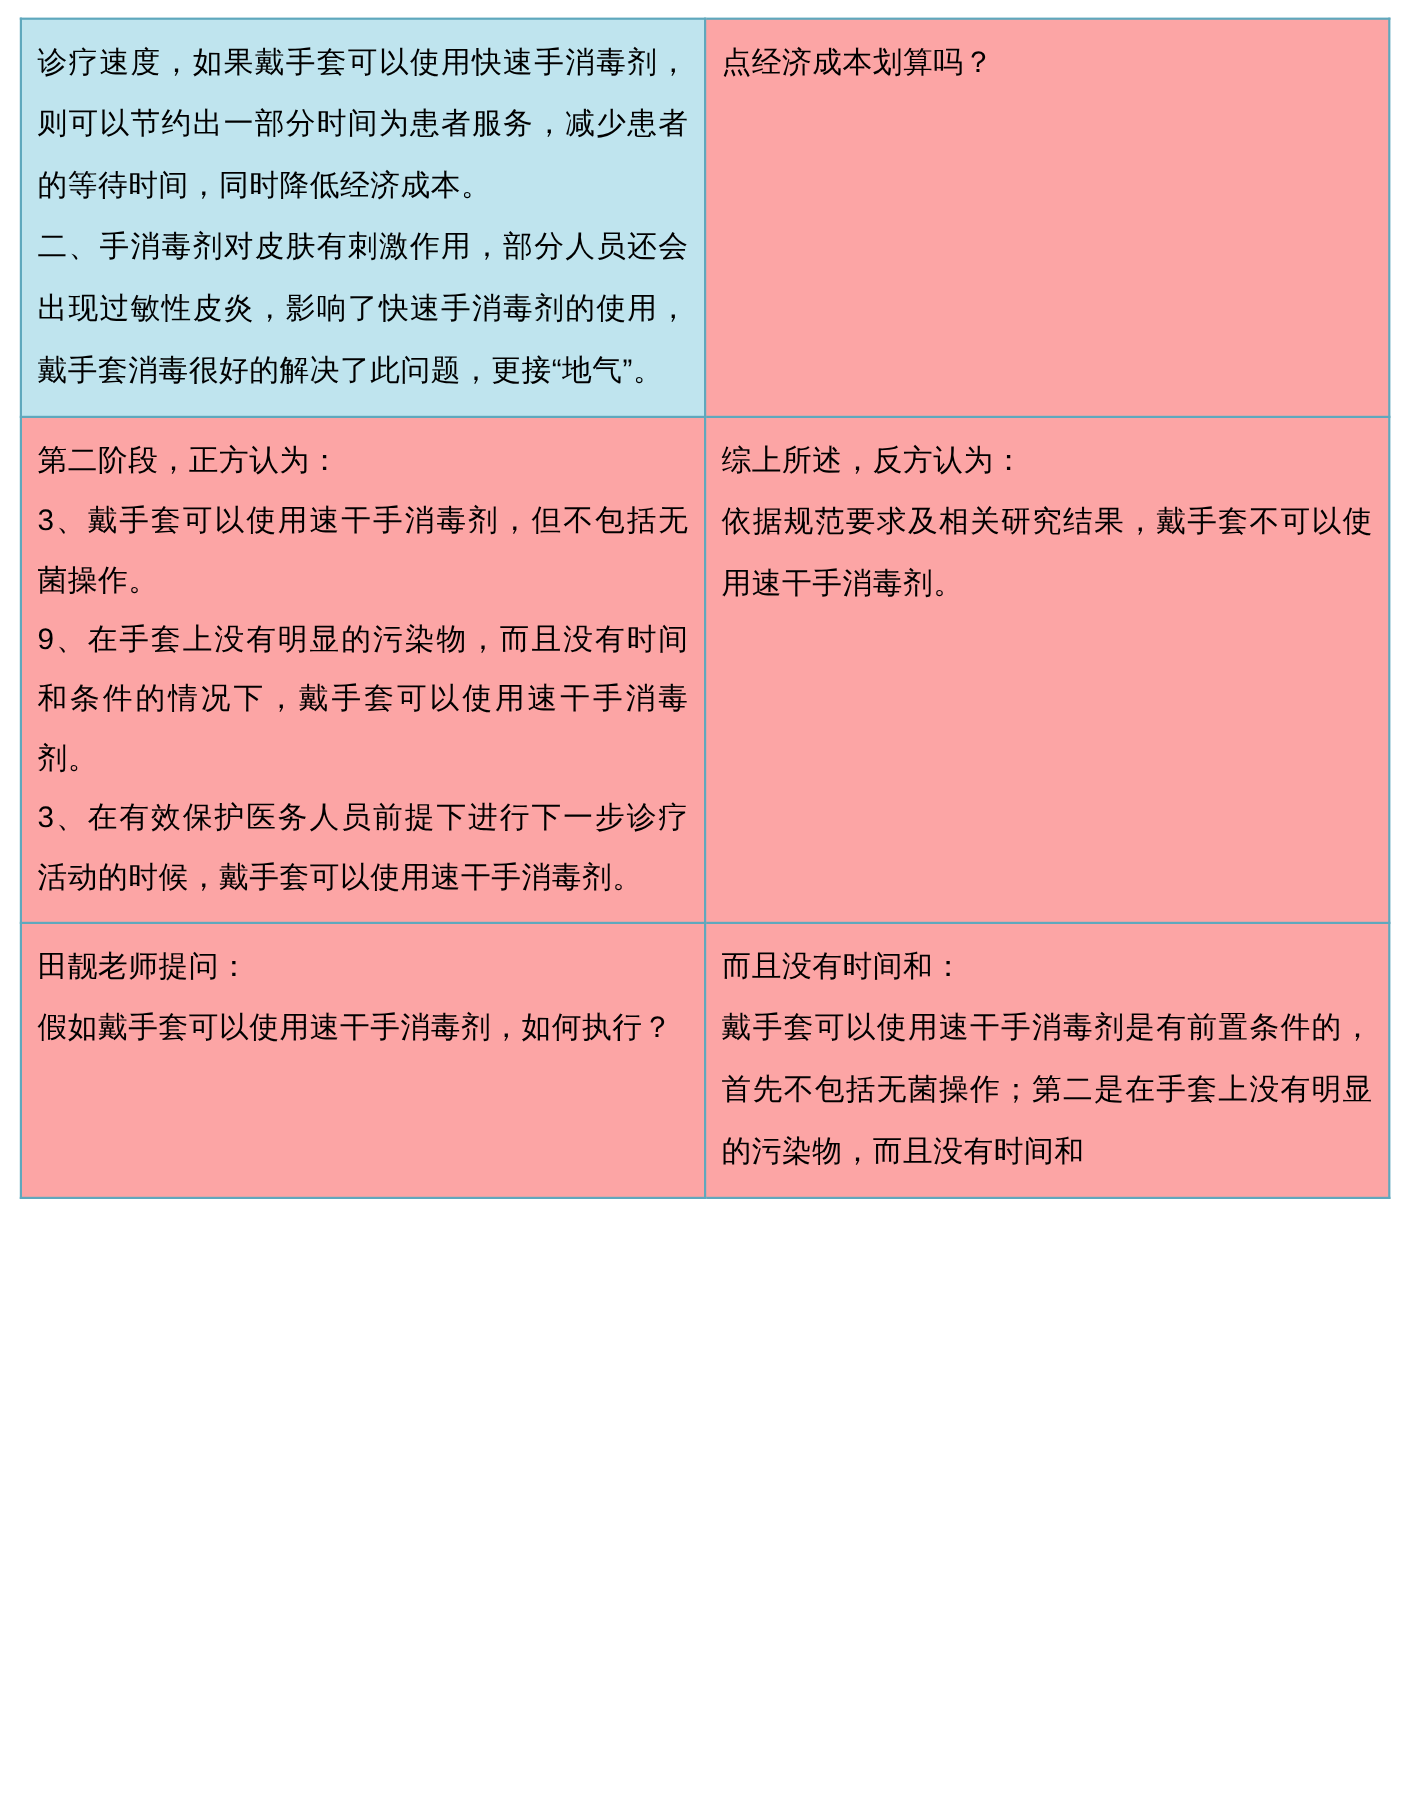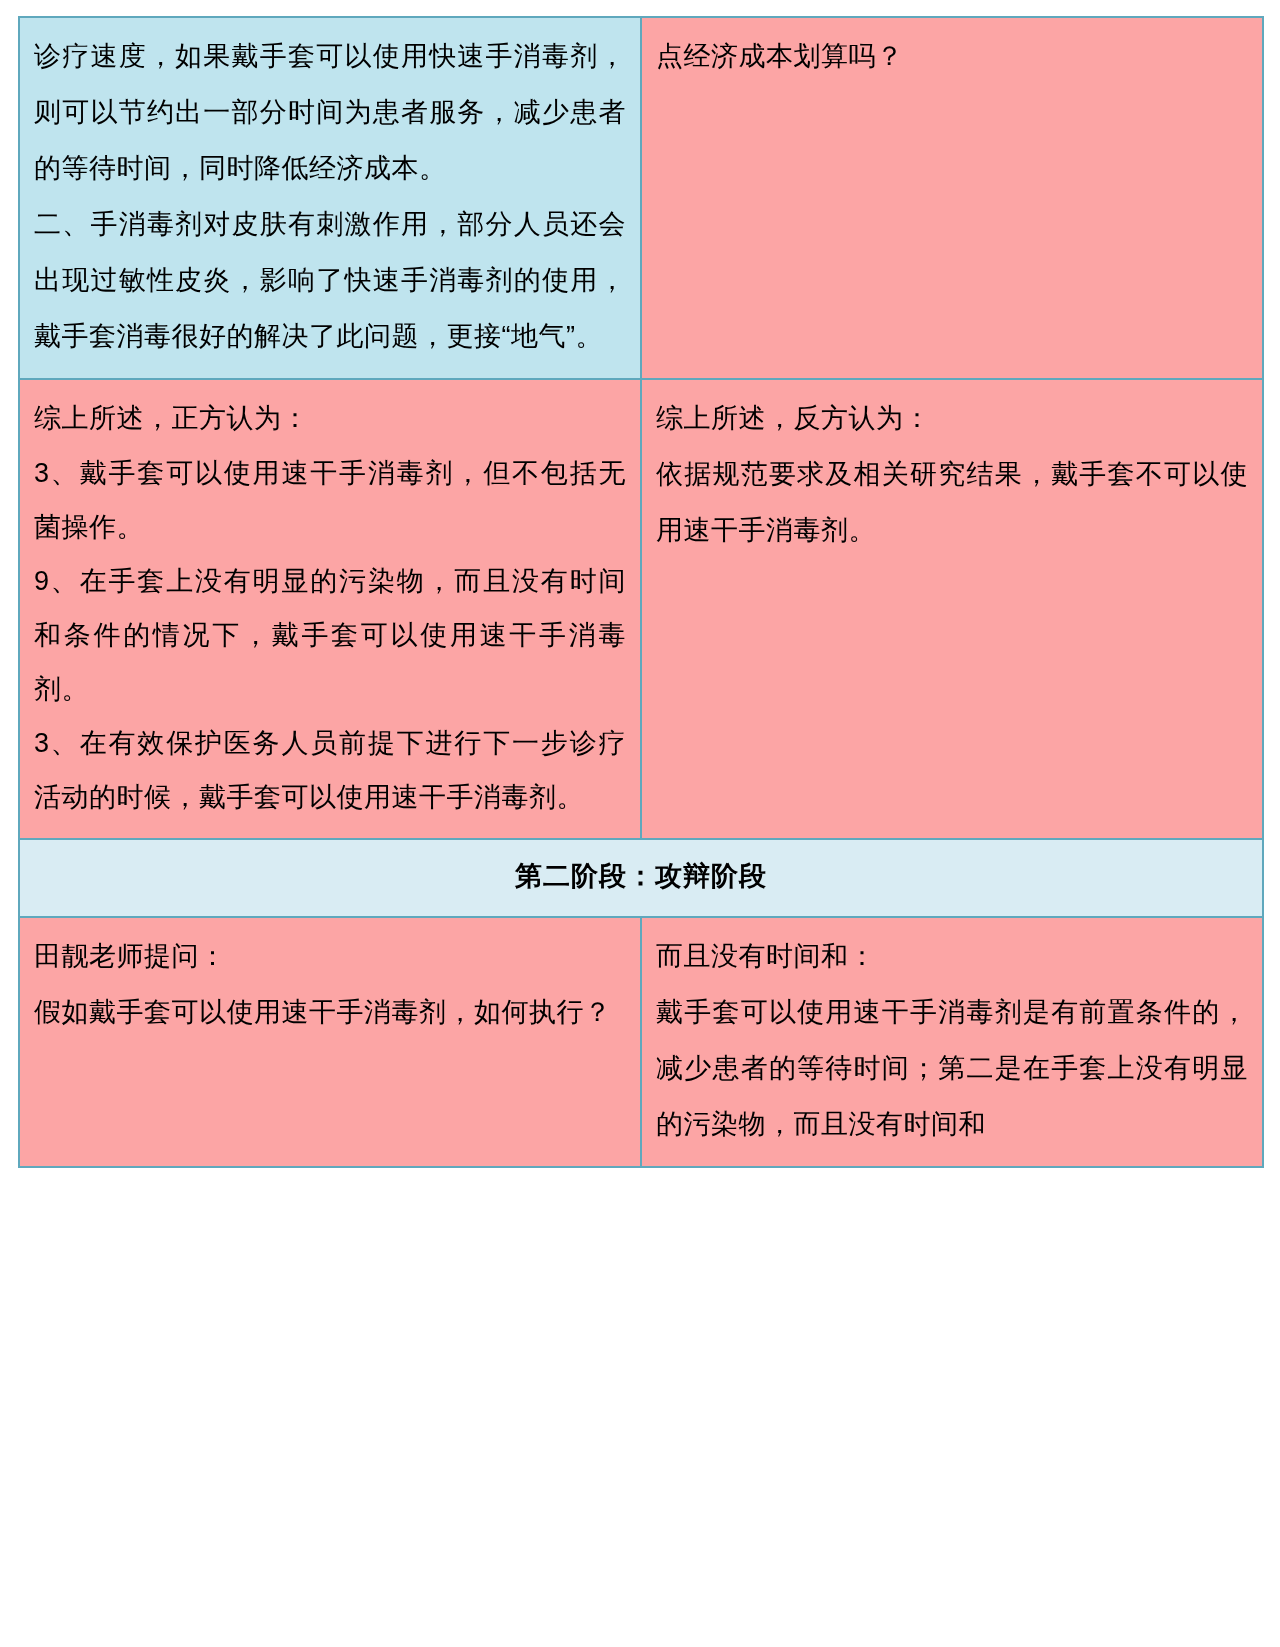--- a/index.html
+++ b/index.html
@@ -72,40 +72,35 @@
         <td class="col-left cell-highlight">
           <p class="p">诊疗速度，如果戴手套可以使用快速手消毒剂，则可以节约出一部分时间为患者服务，减少患者的等待时间，同时降低经济成本。</p>
           <p class="p">二、手消毒剂对皮肤有刺激作用，部分人员还会出现过敏性皮炎，影响了快速手消毒剂的使用，戴手套消毒很好的解决了此问题，更接“地气”。</p>
         </td>
         <td class="col-right cell-plain">
           <p class="p">点经济成本划算吗？</p>
         </td>
       </tr>
       <tr>
         <td class="col-left cell-plain">
-          <p class="p">综上所述，正方认为：</p>
+          <p class="p">第二阶段，正方认为：</p>
           <p class="p tight">3、戴手套可以使用速干手消毒剂，但不包括无菌操作。</p>
           <p class="p tight">9、在手套上没有明显的污染物，而且没有时间和条件的情况下，戴手套可以使用速干手消毒剂。</p>
           <p class="p tight">3、在有效保护医务人员前提下进行下一步诊疗活动的时候，戴手套可以使用速干手消毒剂。</p>
         </td>
         <td class="col-right cell-plain">
           <p class="p">综上所述，反方认为：</p>
           <p class="p">依据规范要求及相关研究结果，戴手套不可以使用速干手消毒剂。</p>
         </td>
       </tr>
-      <tr class="stage-row">
-        <td colspan="2">
-          <p class="stage-title">第二阶段：攻辩阶段</p>
-        </td>
-      </tr>
       <tr>
         <td class="col-left cell-plain">
           <p class="p">田靓老师提问：</p>
           <p class="p">假如戴手套可以使用速干手消毒剂，如何执行？</p>
         </td>
         <td class="col-right cell-plain">
           <p class="p">而且没有时间和：</p>
-          <p class="p">戴手套可以使用速干手消毒剂是有前置条件的，减少患者的等待时间；第二是在手套上没有明显的污染物，而且没有时间和</p>
+          <p class="p">戴手套可以使用速干手消毒剂是有前置条件的，首先不包括无菌操作；第二是在手套上没有明显的污染物，而且没有时间和</p>
         </td>
       </tr>
     </tbody>
   </table>
 </div>
 
 </body></html>

